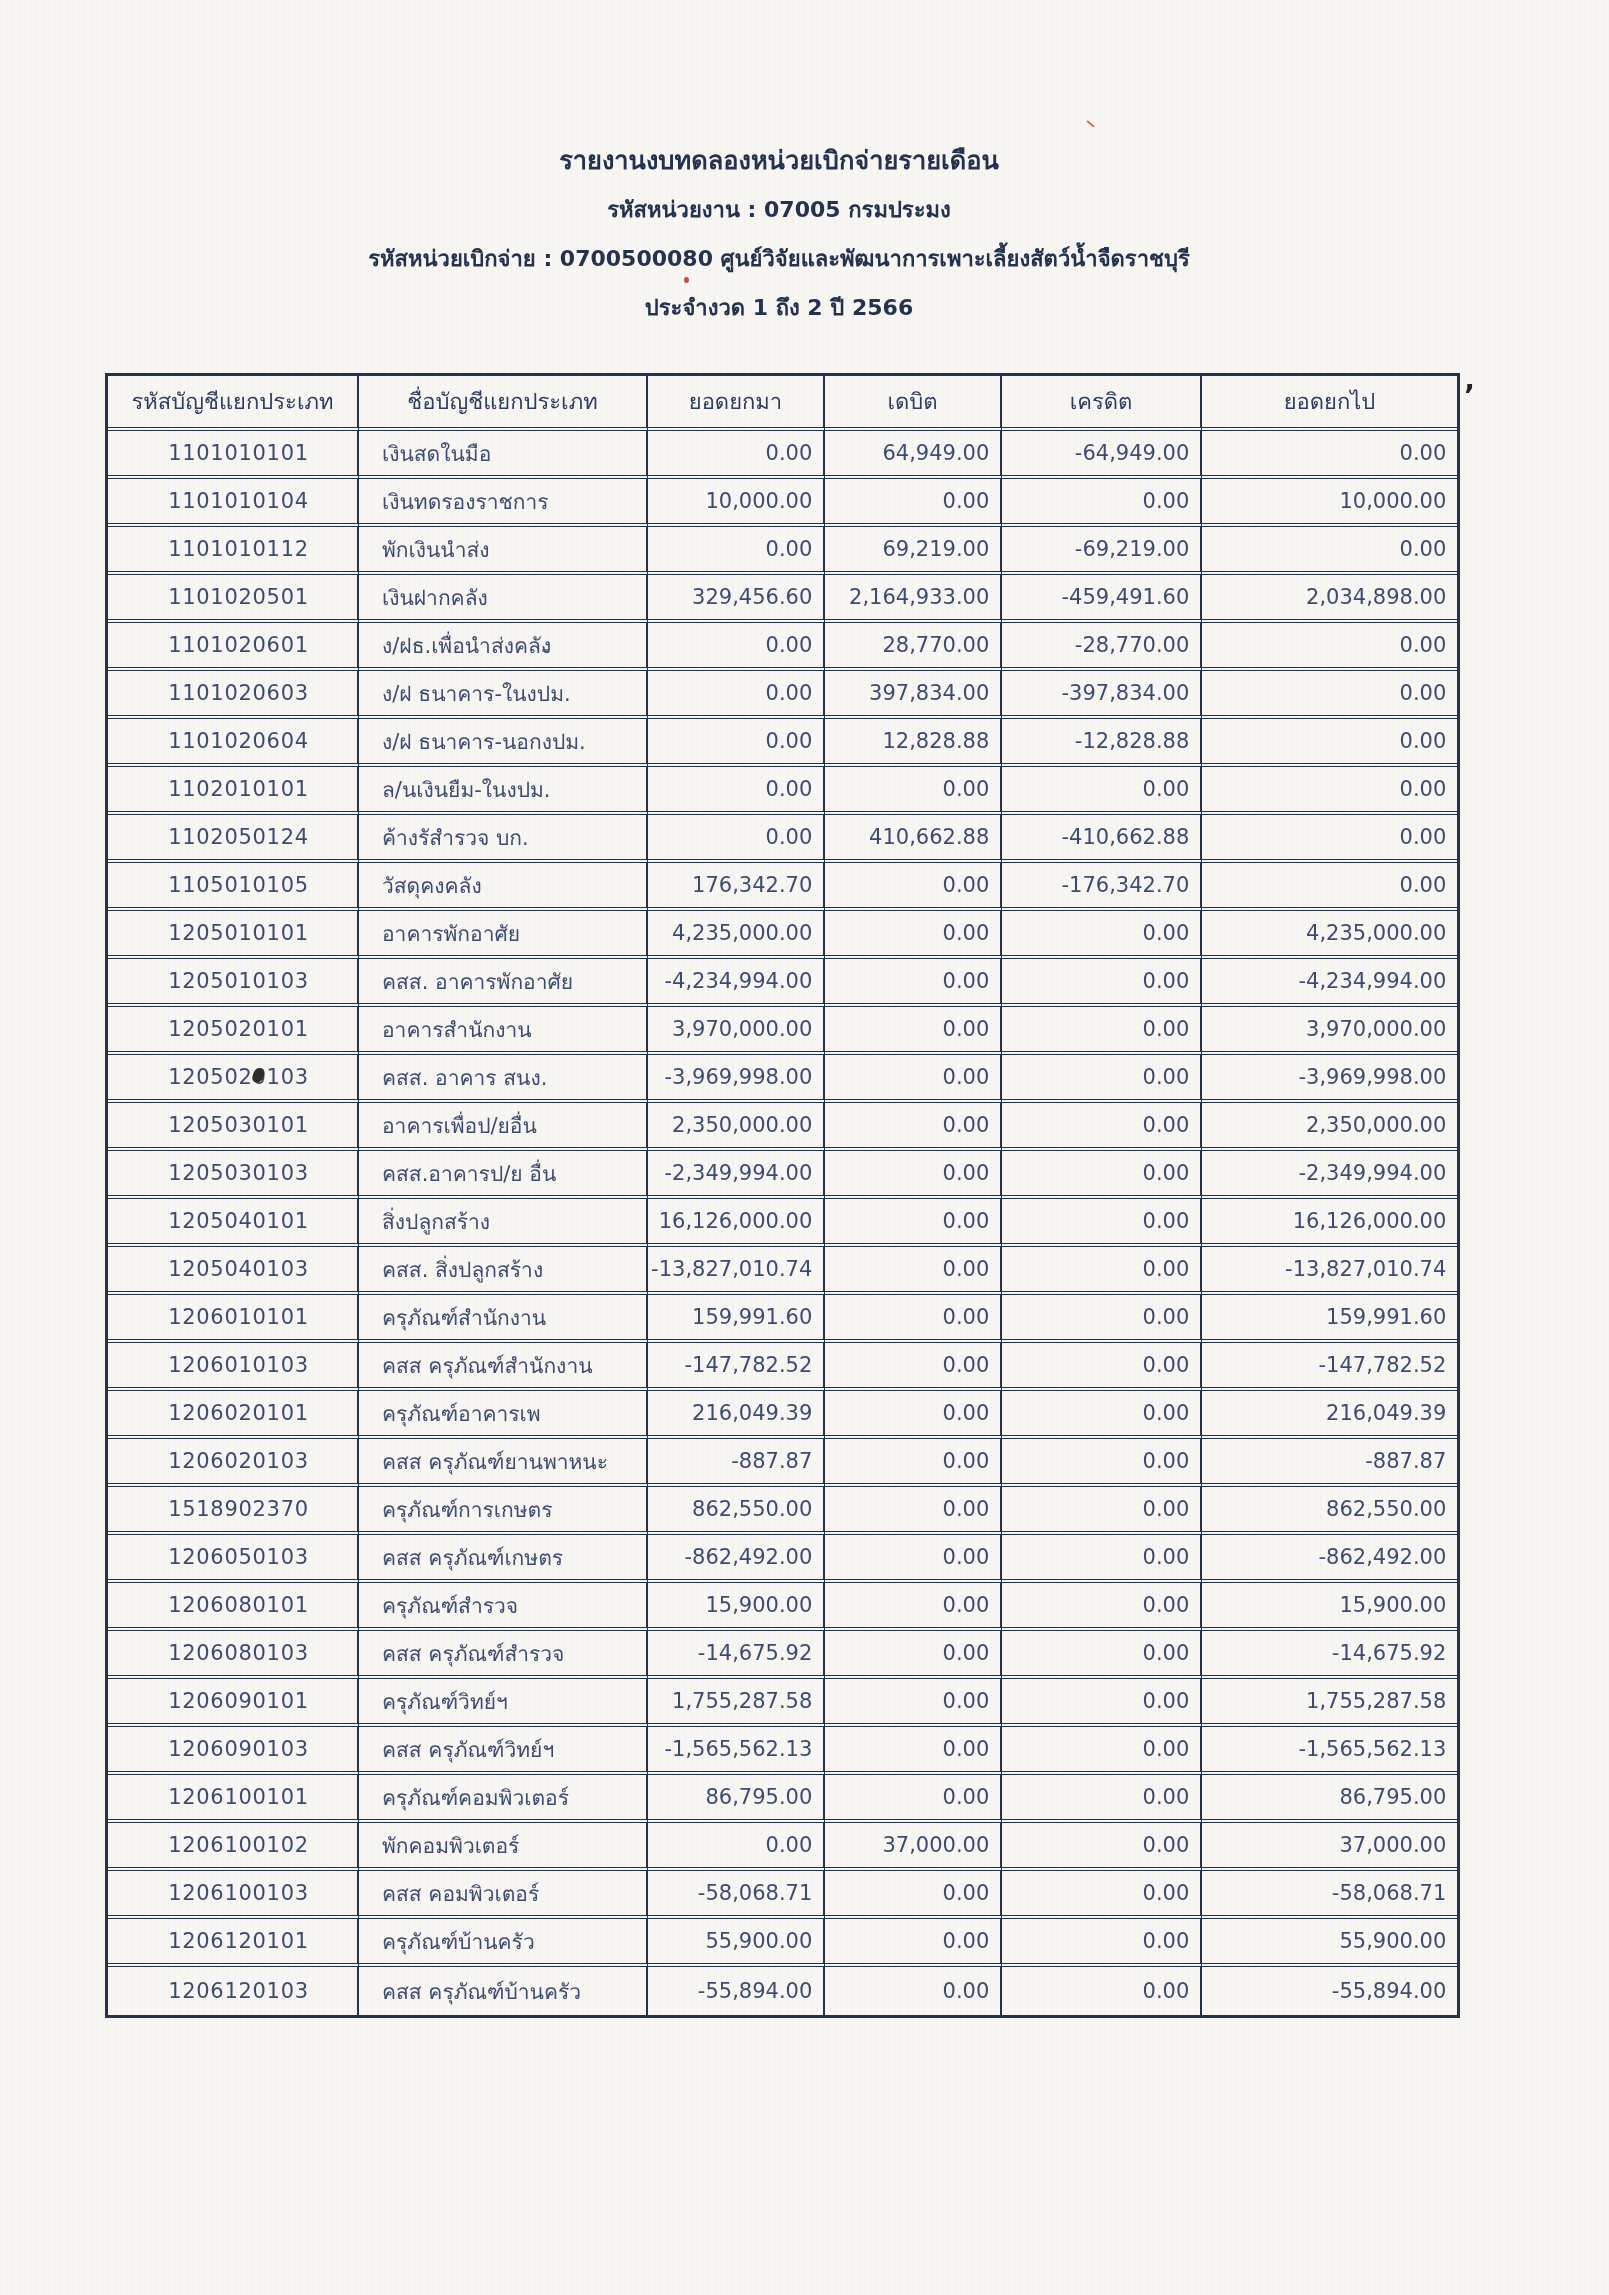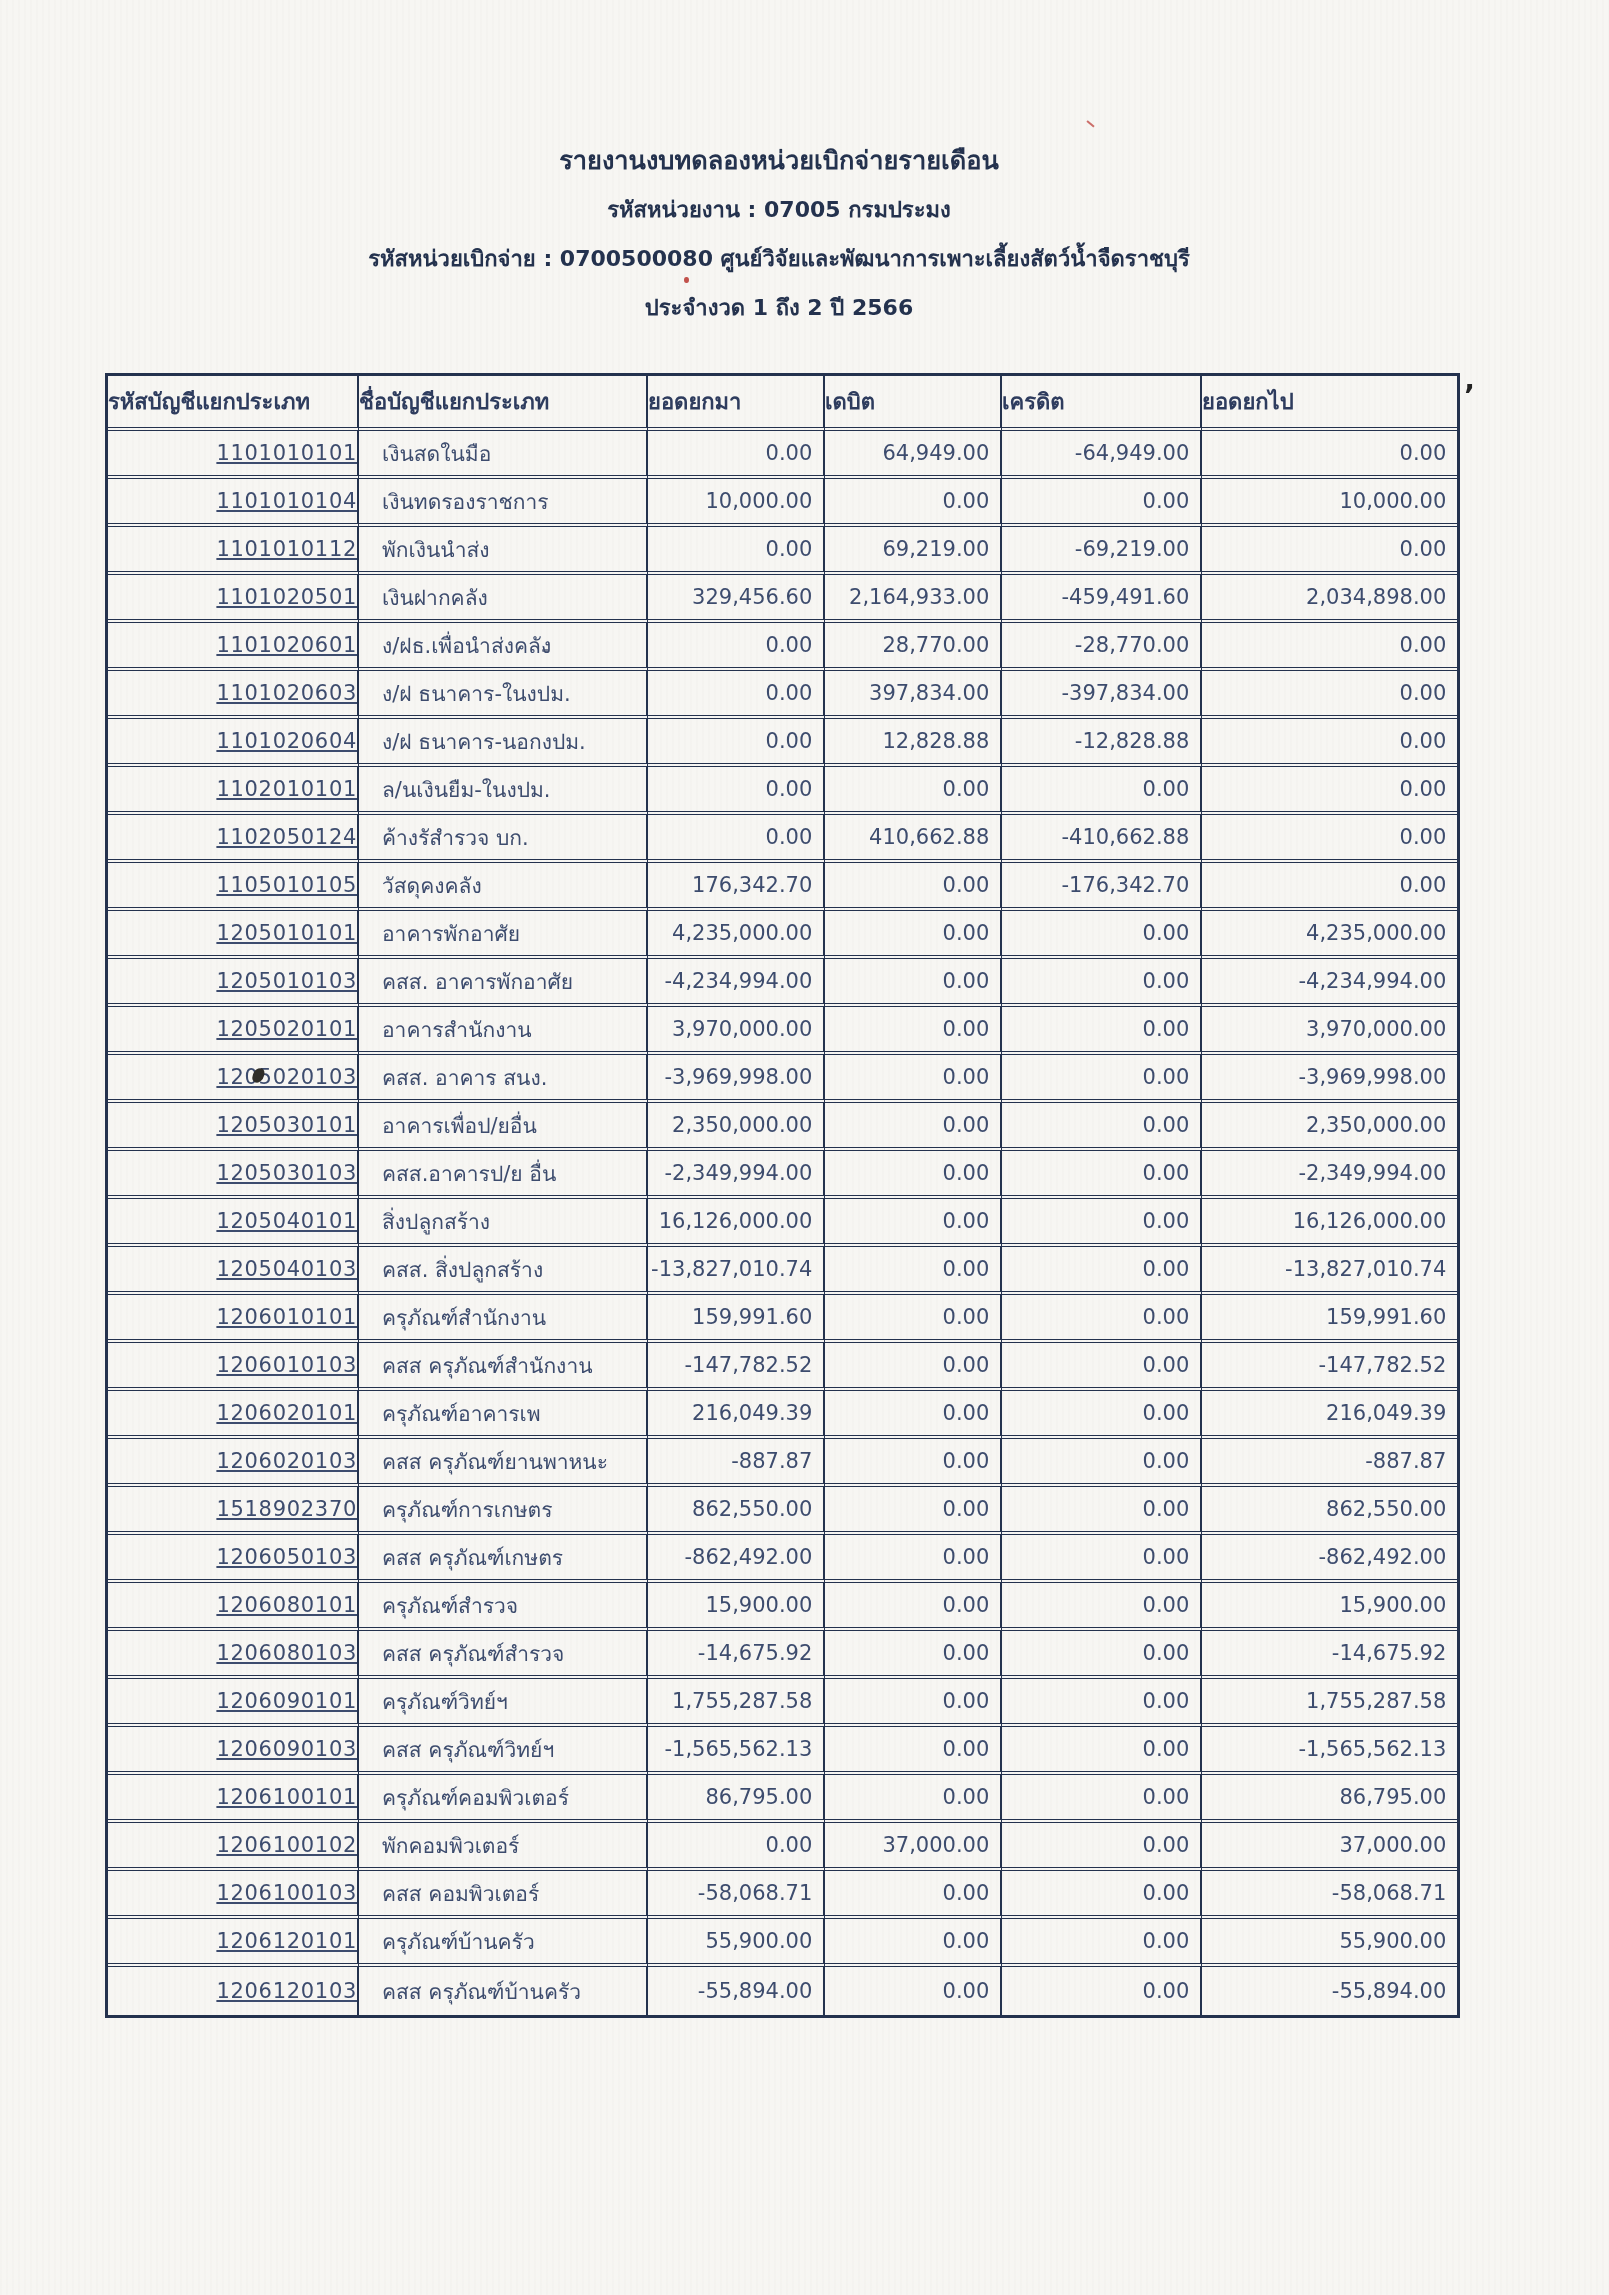--- a/index.html
+++ b/index.html
@@ -36,28 +36,28 @@
   col.c4{width:177px}col.c5{width:200px}col.c6{width:255px}
   th,td{
     border-right:2px solid var(--border);
     vertical-align:middle;
     overflow:hidden;white-space:nowrap;
     color:var(--ink);
   }
   th:last-child,td:last-child{border-right:none;}
   thead th{
     height:55px;border-bottom:4.7px double var(--border);
-    font-size:22px;font-weight:bold;text-align:left;color:#2e3c5e;
+    font-size:22px;font-weight:normal;text-align:center;color:#2e3c5e;
   }
   tbody td{
     height:48px;border-bottom:4px double var(--border);
     font-size:21px;font-weight:normal;
   }
   tbody tr:last-child td{border-bottom:none;}
-  .c-code{text-align:right;padding-left:12px;letter-spacing:0.7px;text-decoration:underline;}
+  .c-code{text-align:center;padding-left:12px;letter-spacing:0.7px;}
   .c-name{text-align:left;padding-left:23px;}
   .c-num{text-align:right;padding-right:10.7px;}
   
   .ink-blob{
     position:absolute;left:253px;top:1068px;width:11.4px;height:14.7px;
     background:#2f2d28;border-radius:65% 35% 60% 40% / 55% 45% 65% 35%;
     transform:rotate(14deg);
   }
   .stray-apostrophe{
     position:absolute;left:1464px;top:378px;

